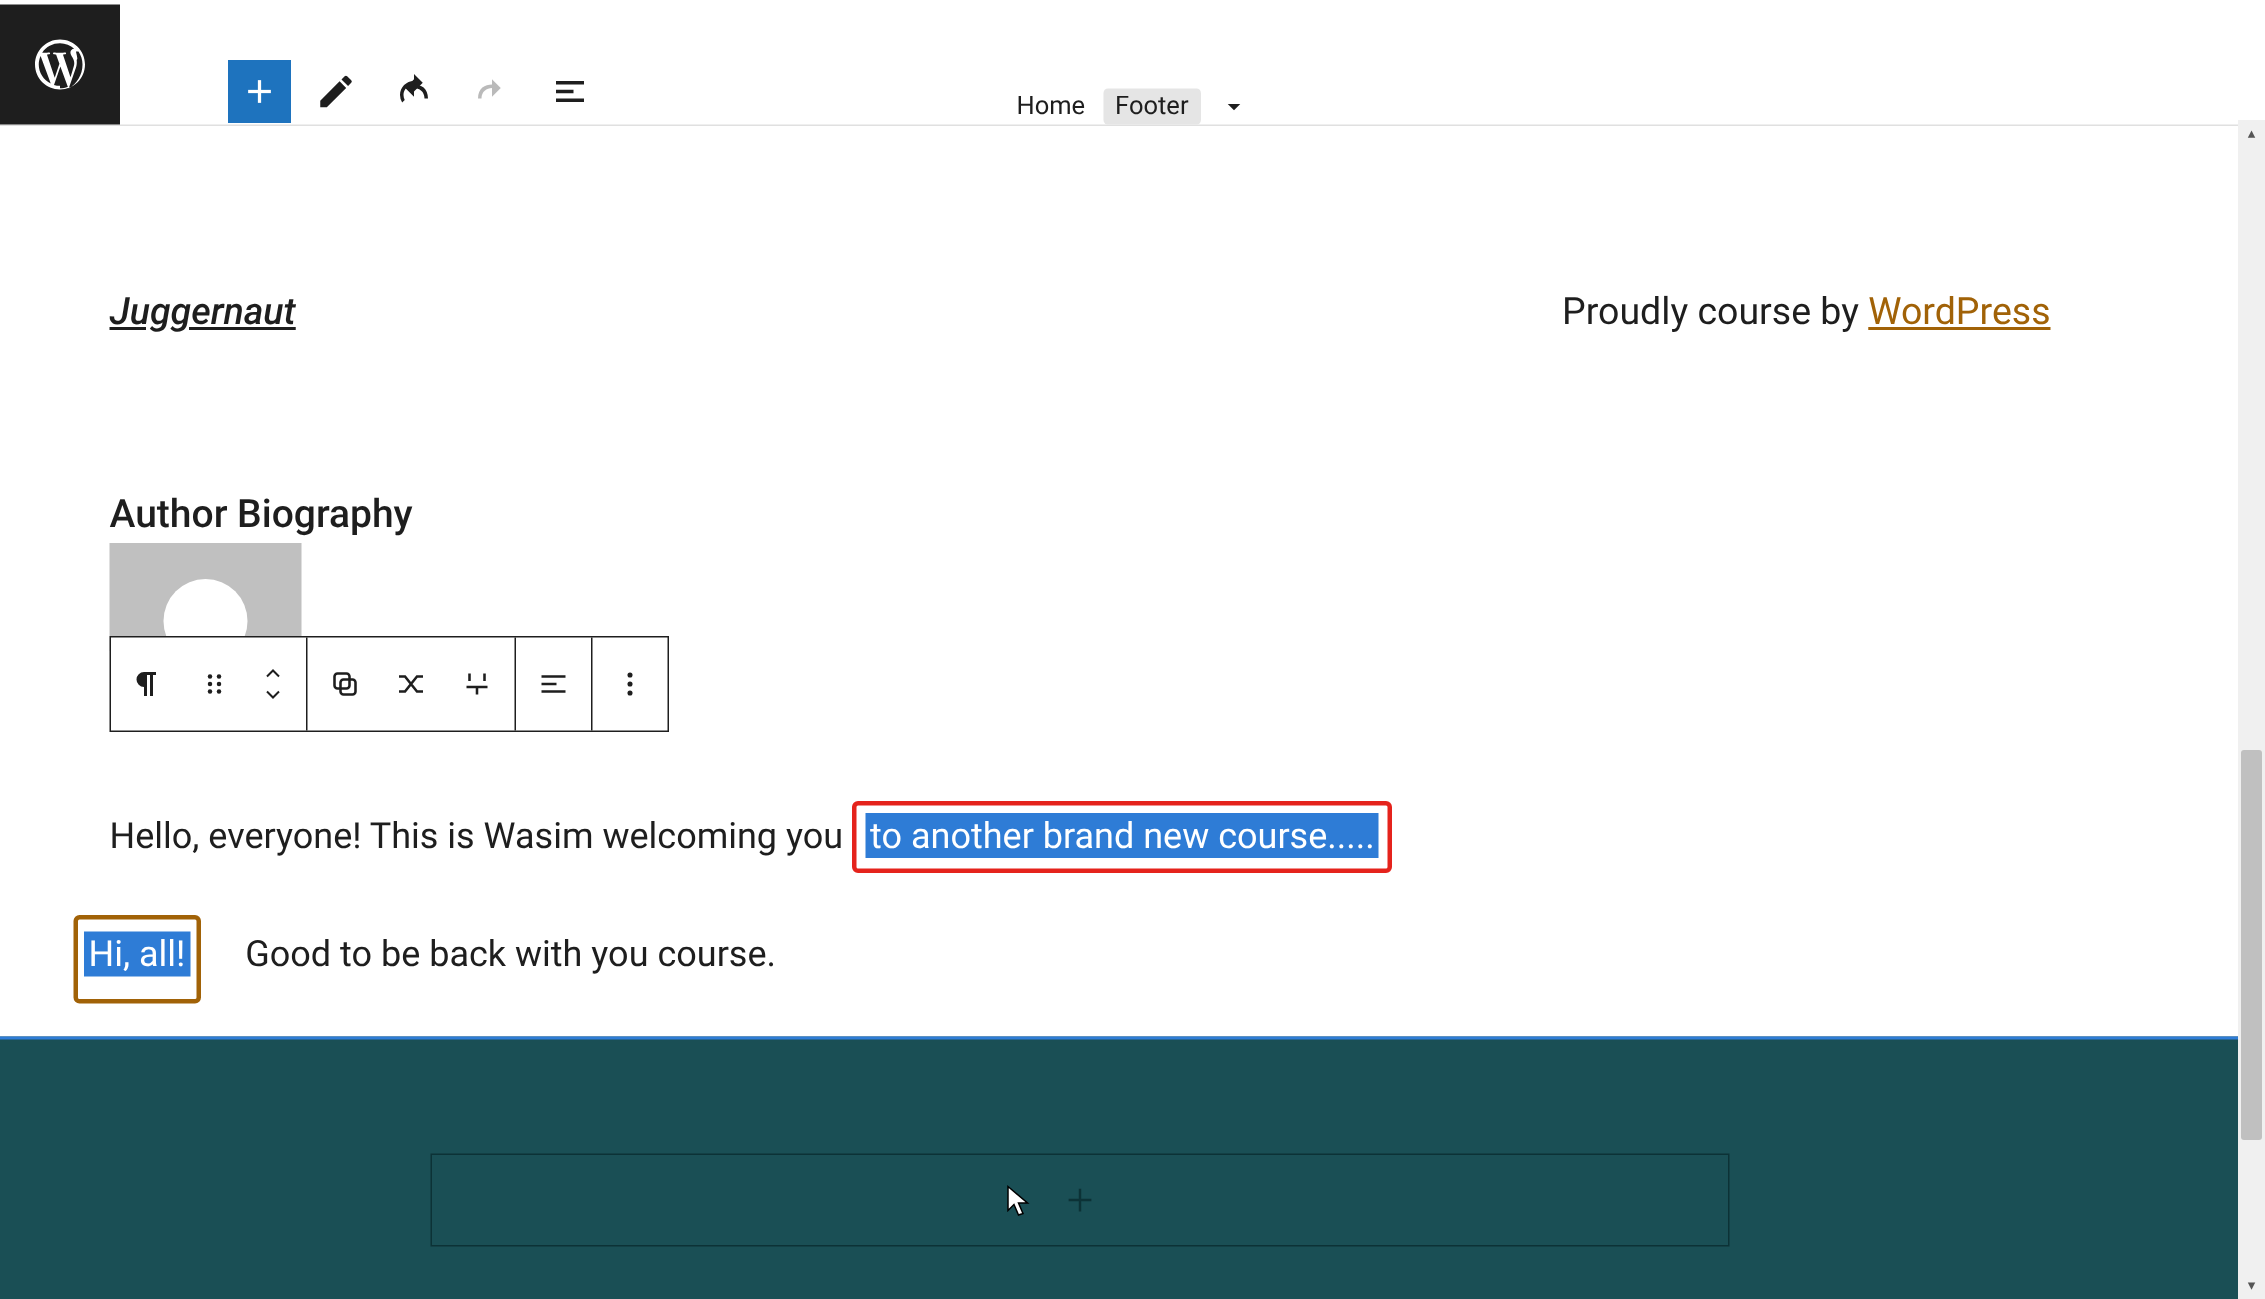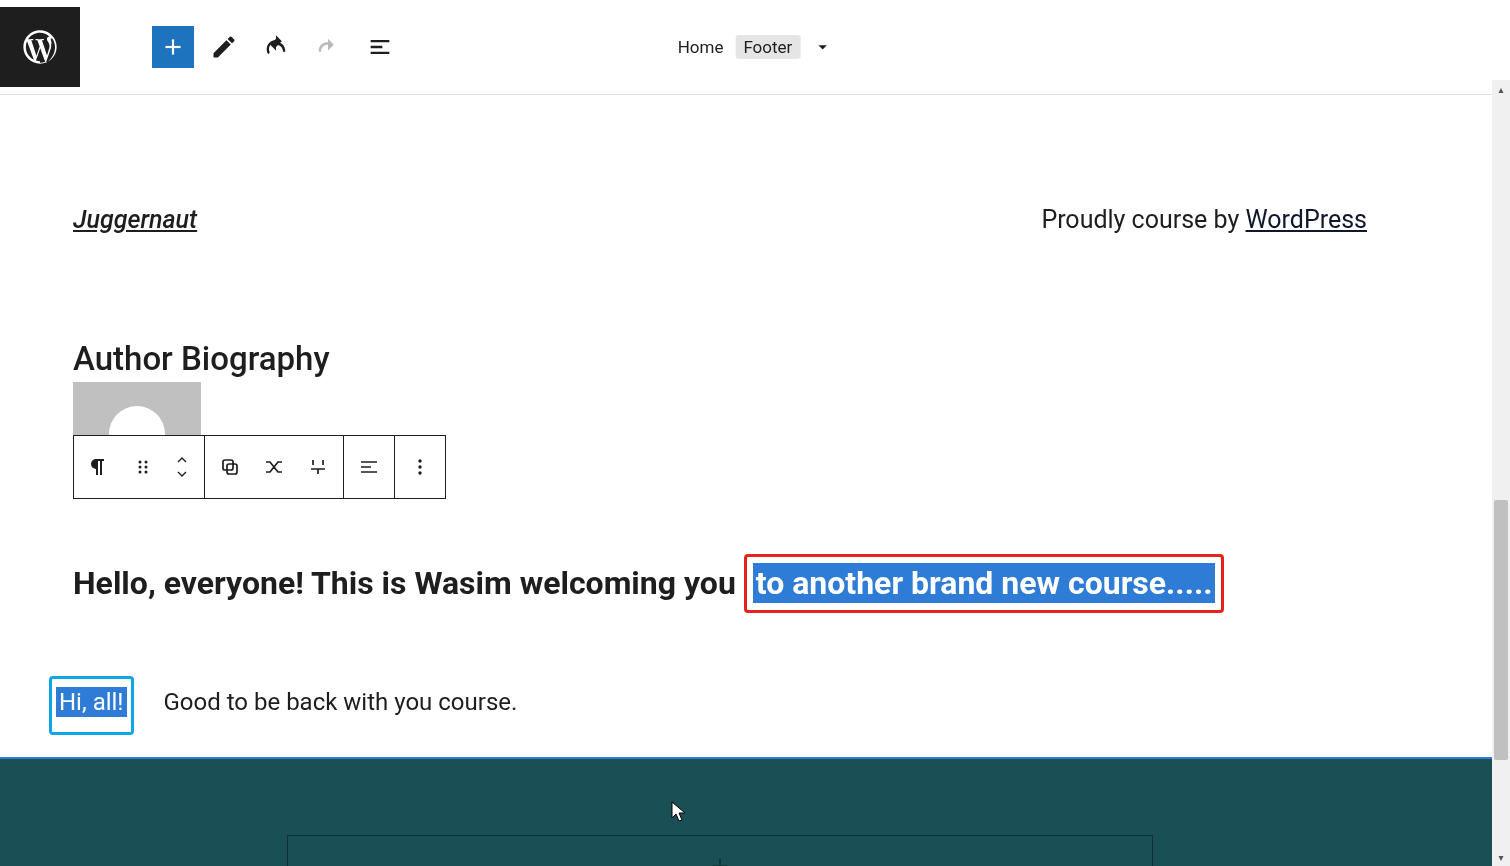--- a/index.html
+++ b/index.html
@@ -3,24 +3,24 @@
 <meta charset="utf-8">
 <style>
   * { box-sizing: border-box; margin: 0; padding: 0; }
   body {
     font-family: -apple-system, BlinkMacSystemFont, "Segoe UI", Roboto, sans-serif;
     background: #fff;
     color: #1e1e1e;
     overflow: hidden;
   }
   .topbar {
-    height: 95px;
+    height: 84px;
     border-bottom: 1px solid #e0e0e0;
     display: flex;
-    align-items: center;
+    align-items: flex-end;
     position: relative;
     gap: 42px;
   }
   .wp-logo {
     width: 80px;
     height: 80px;
     background: #1e1e1e;
     display: flex;
     align-items: center;
     justify-content: center;
@@ -83,25 +83,25 @@
     justify-content: space-between;
     align-items: center;
     font-size: 25px;
   }
   .site-title {
     font-style: italic;
     text-decoration: underline;
     font-weight: 500;
   }
   .powered { font-weight: 400; }
-  .powered a { text-decoration: underline; color: #0f172a; }
+  .powered a { text-decoration: underline; color: #a16207; }
 
   .author-heading {
     margin-top: 105px;
-    font-size: 33px;
+    font-size: 26px;
     font-weight: 500;
   }
   .avatar-block {
     margin-top: 4px;
     width: 128px;
     height: 72px;
     background: #c0c0c0;
     position: relative;
     overflow: hidden;
   }
@@ -144,49 +144,47 @@
   .updown {
     display: flex;
     flex-direction: column;
     justify-content: center;
     gap: 0;
     width: 18px;
   }
   .updown svg { width: 16px; height: 14px; }
 
   .para {
-    font-size: 32px;
+    font-size: 24px;
     line-height: 1.4;
     margin-top: 100px;
-    font-weight: bold;
   }
   .para2 {
     font-size: 24px;
     line-height: 1.4;
     margin-top: 28px;
   }
   .sel {
     background: #2e7cd6;
     color: #fff;
     padding: 1px 3px;
   }
   .redbox1 {
     border: 3px solid #e5231c;
     border-radius: 4px;
     padding: 4px 6px;
     display: inline-block;
   }
   .redbox2 {
-    border: 3px solid #0ea5e9;
+    border: 3px solid #a16207;
     border-radius: 4px;
     padding: 7px 4px 13px 4px;
     display: inline-block;
     position: relative;
     left: -24px;
-    margin-top: 35px;
   }
 
   .teal-block {
     background: #1a4f55;
     margin-top: 22px;
     height: 210px;
     position: relative;
     border-top: 2px solid #2e7cd6;
   }
   .add-block-outline {

